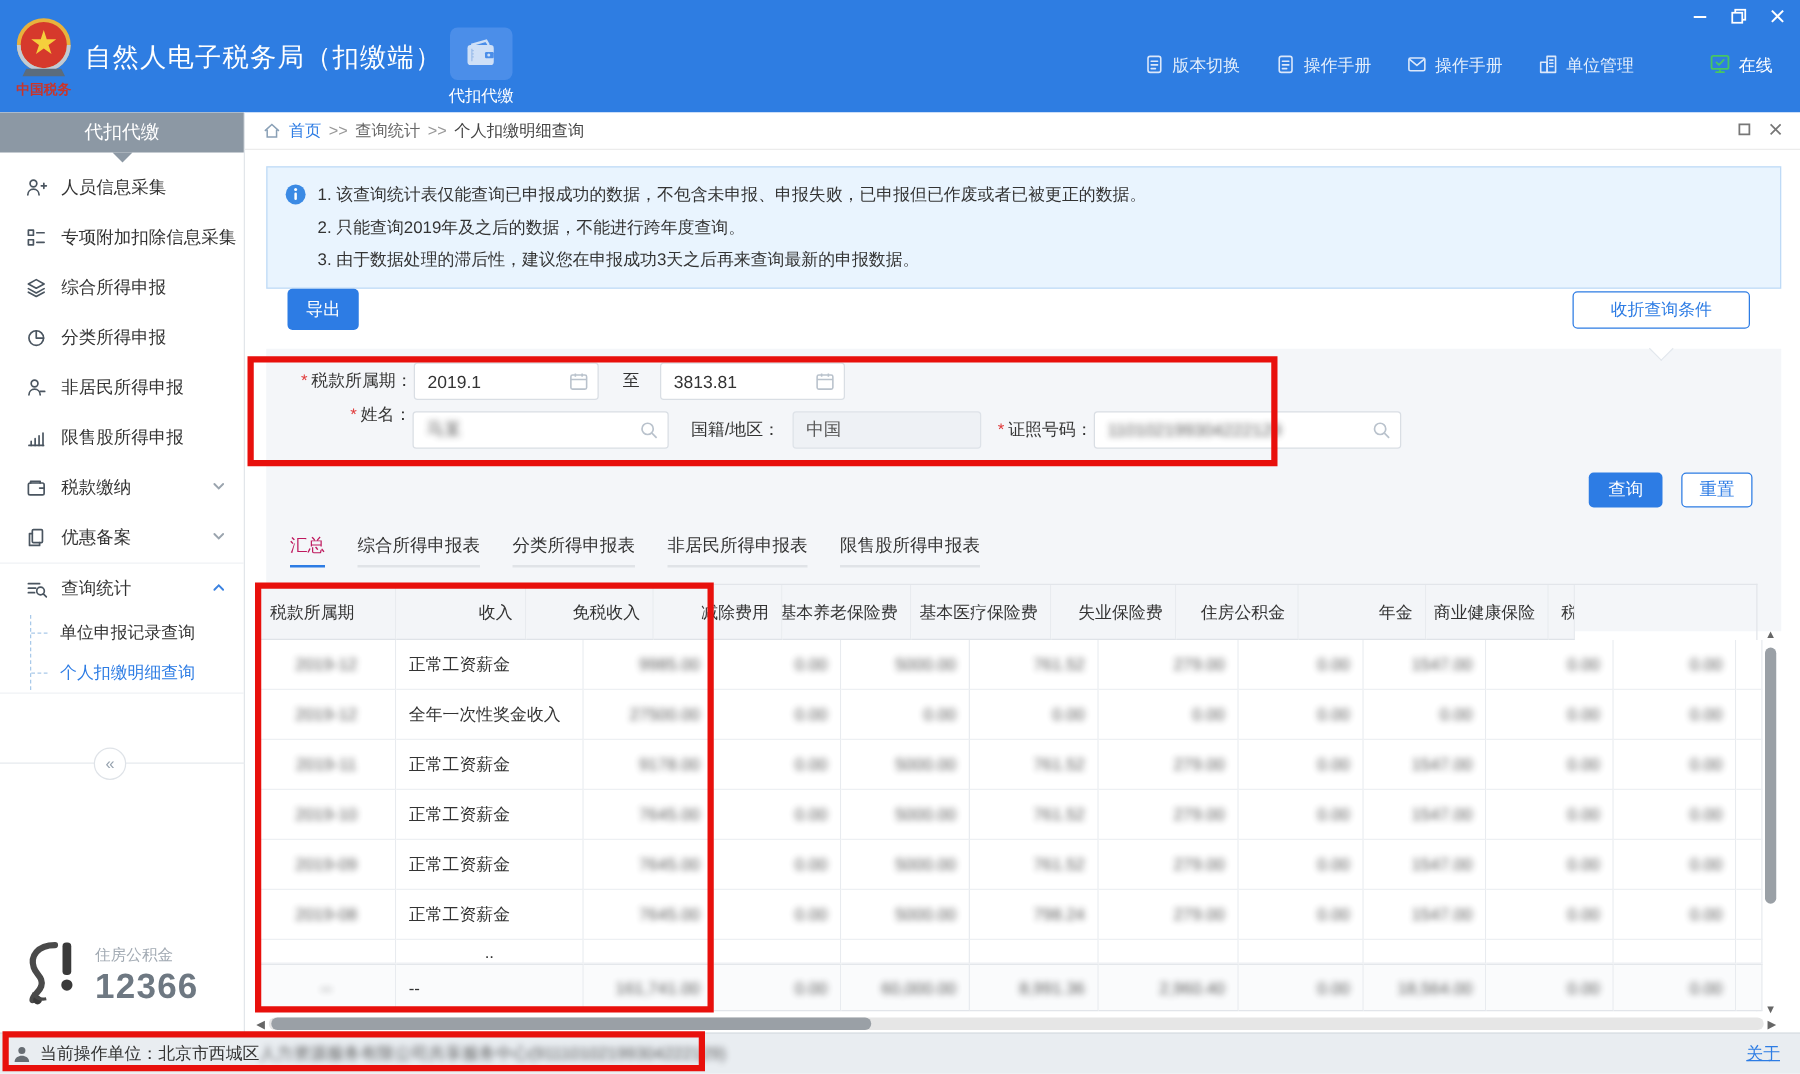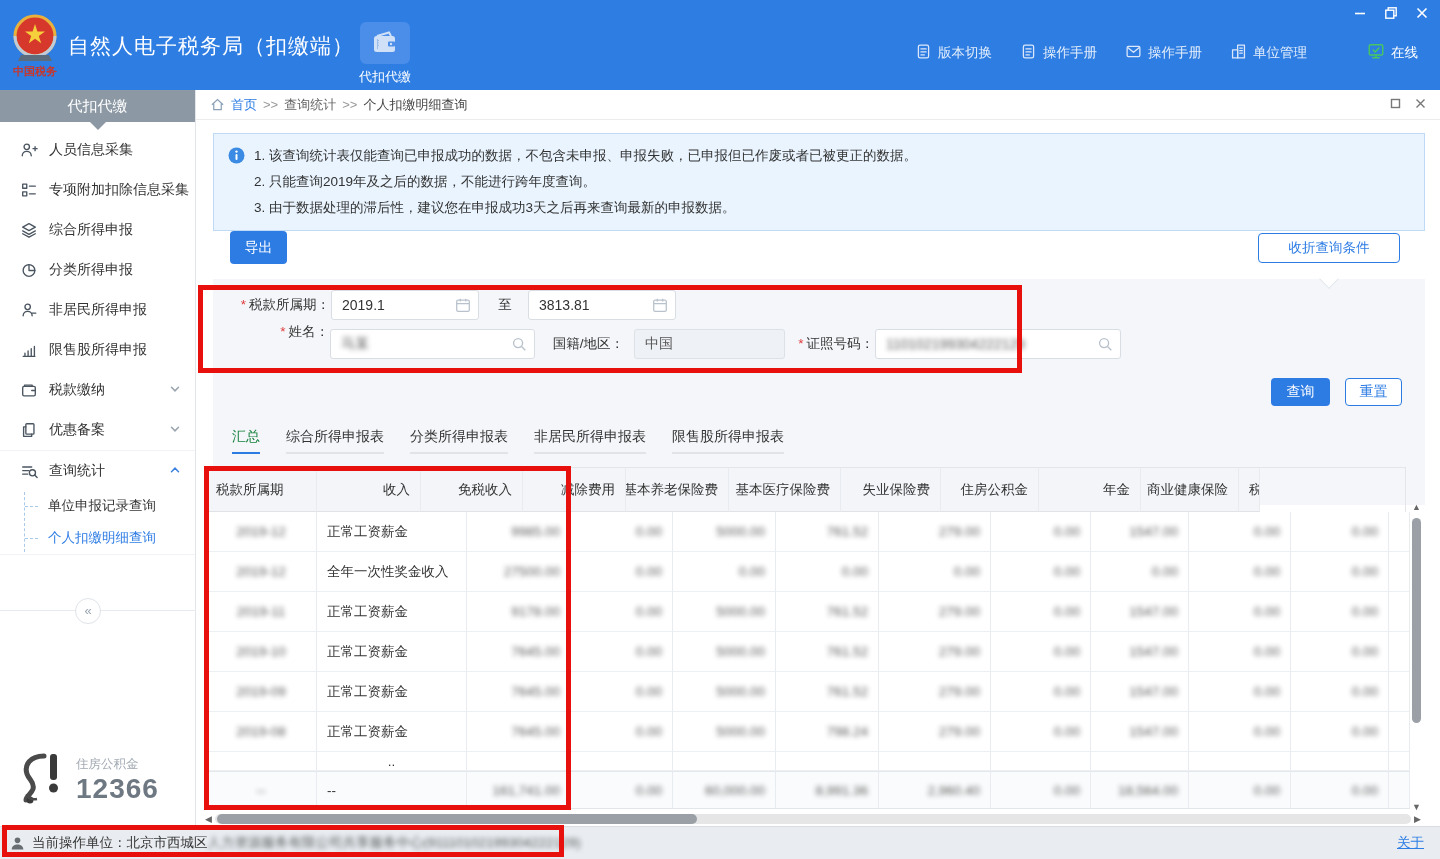--- a/index.html
+++ b/index.html
@@ -74,21 +74,21 @@
   .ipt.disabled { background:#eef1f5; border-color:#dde2e8; color:#555; }
   .ipt .tail { position:absolute; right:6px; top:5px; width:18px; height:18px; }
   .btn-search { position:absolute; left:1075px; top:288px; width:59px; height:28px; background:#2d7ce4;
     color:#fff; font-size:14px; border:none; border-radius:4px; cursor:pointer; }
   .btn-reset { position:absolute; left:1149px; top:288px; width:57px; height:28px; background:#fff;
     color:#2d7ce4; font-size:14px; border:1px solid #2d7ce4; border-radius:4px; cursor:pointer; }
   
   .tabsrow { position:absolute; left:36px; top:338px; display:flex; gap:26px; }
   .tab { font-size:14px; color:#333; padding-bottom:8px; position:relative; cursor:pointer; }
   .tab::after { content:""; position:absolute; left:0; right:0; bottom:0; height:2px; background:#e0e3e7; }
-  .tab.active { color:#15803d; }
+  .tab.active { color:#be185d; }
   .tab.active::after { background:#2d7ce4; }
   
   .grid { position:absolute; left:9px; top:377px; width:1201px; border:1px solid #e2e5ea; border-bottom:none; }
   .tr { display:flex; }
   .td, .th { flex:none; border-right:1px solid #e8ebef; border-bottom:1px solid #edf0f3; padding:0 10px;
     display:flex; align-items:center; font-size:13.5px; color:#333; overflow:hidden; white-space:nowrap; }
   .tr:last-child .td { border-bottom:1px solid #e2e5ea; }
   .th { height:44px; background:#f3f5f8; border-bottom:1px solid #dfe3e8; }
   .td { height:40px; background:#fff; }
   .tr.ellip .td { height:19px; }

